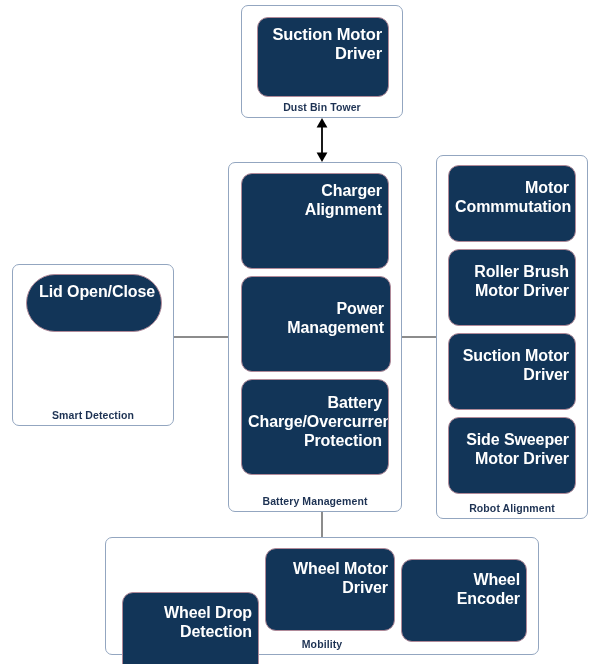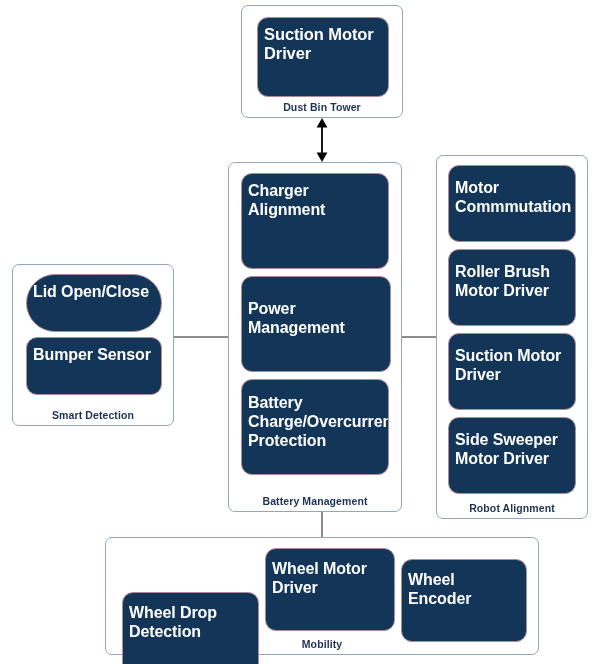--- a/index.html
+++ b/index.html
@@ -37,21 +37,21 @@
   .block{
     position:absolute;
     box-sizing:border-box;
     background:#123558;
     border:1px solid #b08a99;
     border-radius:11px;
     color:#ffffff;
     font-size:16px;
     font-weight:bold;
     line-height:19px;
-    text-align:left;
+    text-align:right;
     padding:7px 6px 0 6px;
     letter-spacing:-.1px;
     overflow:hidden;
   }
   .block.lg{font-size:16.5px;}
 
   
   .conn{position:absolute;background:#8c8c8c;}
   .conn-h{height:1.6px;}
   .conn-v{width:1.6px;}
@@ -78,21 +78,20 @@
     </svg>
   </div>
 
   <div class="group" style="left:241px;top:5px;width:162px;height:113px;">
     <div class="block lg" style="left:15px;top:11px;width:132px;height:80px;">Suction Motor Driver</div>
     <div class="group-label">Dust Bin Tower</div>
   </div>
 
   <div class="group" style="left:12px;top:264px;width:162px;height:162px;">
     <div class="block" style="left:13px;top:9px;width:136px;height:58px;border-radius:29px;">Lid Open/Close</div>
-    <div class="block" style="left:13px;top:72px;width:136px;height:58px;">Bumper Sensor</div>
     <div class="group-label">Smart Detection</div>
   </div>
 
   <div class="group" style="left:228px;top:162px;width:174px;height:350px;">
     <div class="block" style="left:12px;top:10px;width:148px;height:96px;">Charger Alignment</div>
     <div class="block" style="left:12px;top:113px;width:150px;height:96px;padding-top:22px;">Power Management</div>
     <div class="block" style="left:12px;top:216px;width:148px;height:96px;padding-top:13px;">Battery Charge/Overcurrent Protection</div>
     <div class="group-label">Battery Management</div>
   </div>
 

